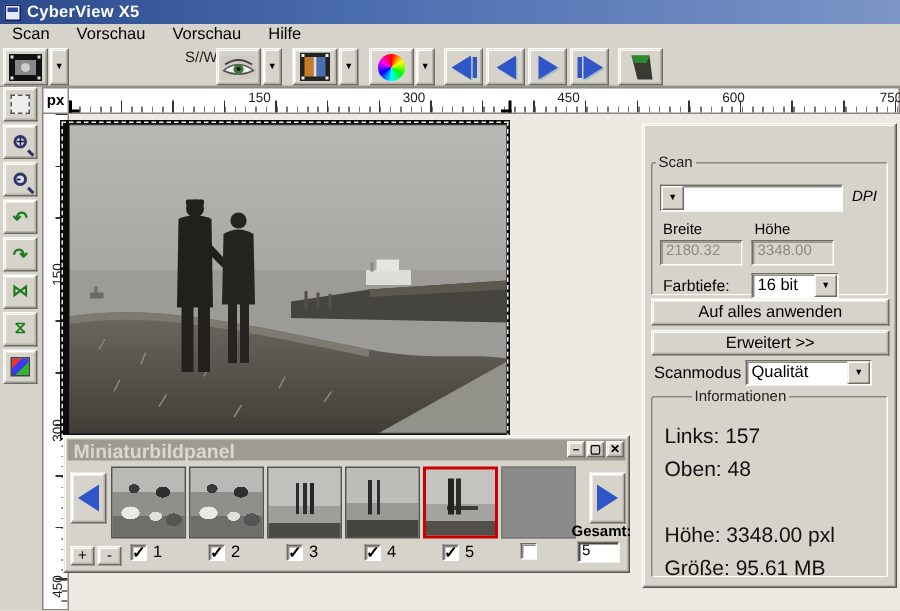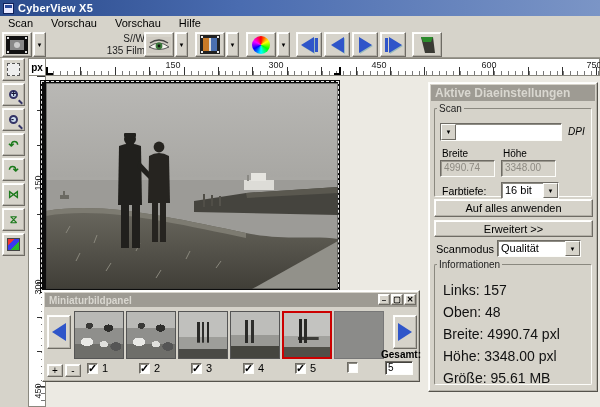--- a/index.html
+++ b/index.html
@@ -79,21 +79,21 @@
   fieldset.grp legend { font-size:10px; color:#222; padding:0 2px; margin-left:2px; }
   .combo { display:flex; background:#fff; border:1px solid; border-color:#6e6b64 #fdfdfa #fdfdfa #6e6b64; box-shadow:inset 1px 1px 0 #8e8c84; }
   .combo .val { flex:1; padding:1px 3px; font-size:11px; white-space:nowrap; overflow:hidden; }
   .combo .dd { width:15px; background:#d6d3ca; border:1px solid; border-color:#fdfdfa #6e6b64 #6e6b64 #fdfdfa; display:flex; align-items:center; justify-content:center; font-size:6px; }
   .dis-input { background:#d6d3ca; color:#8d8a82; border:1px solid; border-color:#6e6b64 #fdfdfa #fdfdfa #6e6b64; box-shadow:inset 1px 1px 0 #9b988f; padding:1px 3px; font-size:10px; }
   .pushbtn { font-size:11px; color:#000; cursor:default; }
   .info-row { position:absolute; left:14px; font-size:14px; color:#111; }
 
   
   .thumbpanel { left:42px; top:290px; width:378px; height:92px; }
-  .thumbpanel .panel-hdr { height:14px; font-size:10px; padding-top:0; display:flex; align-items:center; }
+  .thumbpanel .panel-hdr { height:14px; font-size:13px; padding-top:0; display:flex; align-items:center; }
   .winbtns { position:absolute; right:3px; top:3px; display:flex; gap:1px; }
   .winbtn { width:12px; height:11px; font-size:8px; line-height:9px; font-weight:bold; color:#000; }
   .navbtn { width:24px; height:34px; }
   .nav-tri-l { width:0; height:0; border-top:9px solid transparent; border-bottom:9px solid transparent; border-right:14px solid #2f55c9; }
   .nav-tri-r { width:0; height:0; border-top:9px solid transparent; border-bottom:9px solid transparent; border-left:14px solid #2f55c9; }
   .thumb { position:absolute; top:20px; width:50px; height:48px; border:1px solid #555; background:#9a9a98; }
   .thumb.selected { border:2px solid #c00; }
   .cbrow { position:absolute; top:71px; display:flex; align-items:center; gap:4px; }
   .cb { width:11px; height:11px; background:#fff; border:1px solid; border-color:#6e6b64 #fdfdfa #fdfdfa #6e6b64; box-shadow:inset 1px 1px 0 #8e8c84; position:relative; }
   .cb.checked::after { content:"✓"; position:absolute; left:0px; top:-2px; font-size:11px; font-weight:bold; color:#000; }
@@ -150,21 +150,20 @@
     <rect x="1" y="1" width="2" height="2" fill="#ddd"></rect>
       <rect x="1" y="15" width="2" height="2" fill="#ddd"></rect>
     <rect x="19" y="1" width="2" height="2" fill="#ddd"></rect>
       <rect x="19" y="15" width="2" height="2" fill="#ddd"></rect>
   </svg>
 </div>
 <div class="abs btn3d dropbtn" style="left:33px;top:32px;width:13px;height:25px;">▼</div>
 
 <div class="abs filmtype" style="left:55px;top:33px;width:90px;">
   <div>S//W</div>
-  <div>135 Film</div>
 </div>
 
 <div class="abs btn3d" style="left:144px;top:32px;width:30px;height:25px;">
   <svg width="24" height="16">
     <rect x="0" y="0" width="24" height="16" fill="#cfcbc2"></rect>
     <path d="M2,10 Q12,2 22,10 Q12,15 2,10 Z" fill="#f4f2ee" stroke="#555" stroke-width="1"></path>
     <circle cx="12" cy="9" r="3.4" fill="#3c7a3c"></circle>
     <circle cx="12" cy="9" r="1.4" fill="#111"></circle>
     <path d="M3,6 Q12,0 21,6" fill="none" stroke="#444" stroke-width="1.3"></path>
   </svg>
@@ -321,53 +320,51 @@
       <rect x="106" y="119" width="6" height="40"></rect>
       <rect x="114" y="119" width="6" height="40"></rect>
     </g>
 
     <rect x="0" y="0" width="292" height="206" fill="none" stroke="#3a3a38" stroke-width="1"></rect>
   </svg>
   <div class="ants"></div>
 </div>
 
 <div class="abs panel settings">
-  <div class="panel-hdr">Aktive Diaeinstellungen</div>
 
   <fieldset class="grp" style="left:5px;top:20px;width:158px;height:94px;">
     <legend>Scan</legend>
     <div class="combo abs" style="left:5px;top:9px;width:122px;height:18px;">
       <span class="dd">▼</span>
     </div>
     <span class="abs" style="left:133px;top:12px;font-size:10px;font-style:italic;">DPI</span>
     <span class="abs" style="left:7px;top:34px;font-size:10px;">Breite</span>
     <span class="abs" style="left:68px;top:34px;font-size:10px;">Höhe</span>
-    <span class="abs dis-input" style="left:5px;top:46px;width:55px;height:17px;">4990.74</span>
+    <span class="abs dis-input" style="left:5px;top:46px;width:55px;height:17px;">2180.32</span>
     <span class="abs dis-input" style="left:66px;top:46px;width:55px;height:17px;">3348.00</span>
     <span class="abs" style="left:7px;top:71px;font-size:10.5px;">Farbtiefe:</span>
     <div class="combo abs" style="left:66px;top:68px;width:58px;height:17px;">
       <span class="val">16 bit</span>
       <span class="dd">▼</span>
     </div>
   </fieldset>
 
   <div class="abs btn3d pushbtn" style="left:5px;top:137px;width:159px;height:17px;">Erweitert &gt;&gt;</div>
   <div class="abs btn3d pushbtn" style="left:5px;top:116px;width:159px;height:18px;">Auf alles anwenden</div>
 
   <span class="abs" style="left:7px;top:160px;font-size:11px;">Scanmodus</span>
   <div class="combo abs" style="left:68px;top:157px;width:84px;height:17px;">
     <span class="val">Qualität</span>
     <span class="dd">▼</span>
   </div>
 
-  <fieldset class="grp" style="left:5px;top:176px;width:158px;height:126px;">
+  <fieldset class="grp" style="left:5px;top:176px;width:158px;height:126px;padding-left:24px;">
     <legend>Informationen</legend>
     <span class="info-row" style="left:8px;top:12px;">Links: 157</span>
     <span class="info-row" style="left:8px;top:34px;">Oben: 48</span>
-    <span class="info-row" style="left:8px;top:56px;">Breite: 4990.74 pxl</span>
     <span class="info-row" style="left:8px;top:78px;">Höhe: 3348.00 pxl</span>
     <span class="info-row" style="left:8px;top:100px;">Größe: 95.61 MB</span>
   </fieldset>
 </div>
 
 <div class="abs panel thumbpanel">
   <div class="panel-hdr">Miniaturbildpanel</div>
   <div class="winbtns">
     <span class="btn3d winbtn">–</span>
     <span class="btn3d winbtn">▢</span>

